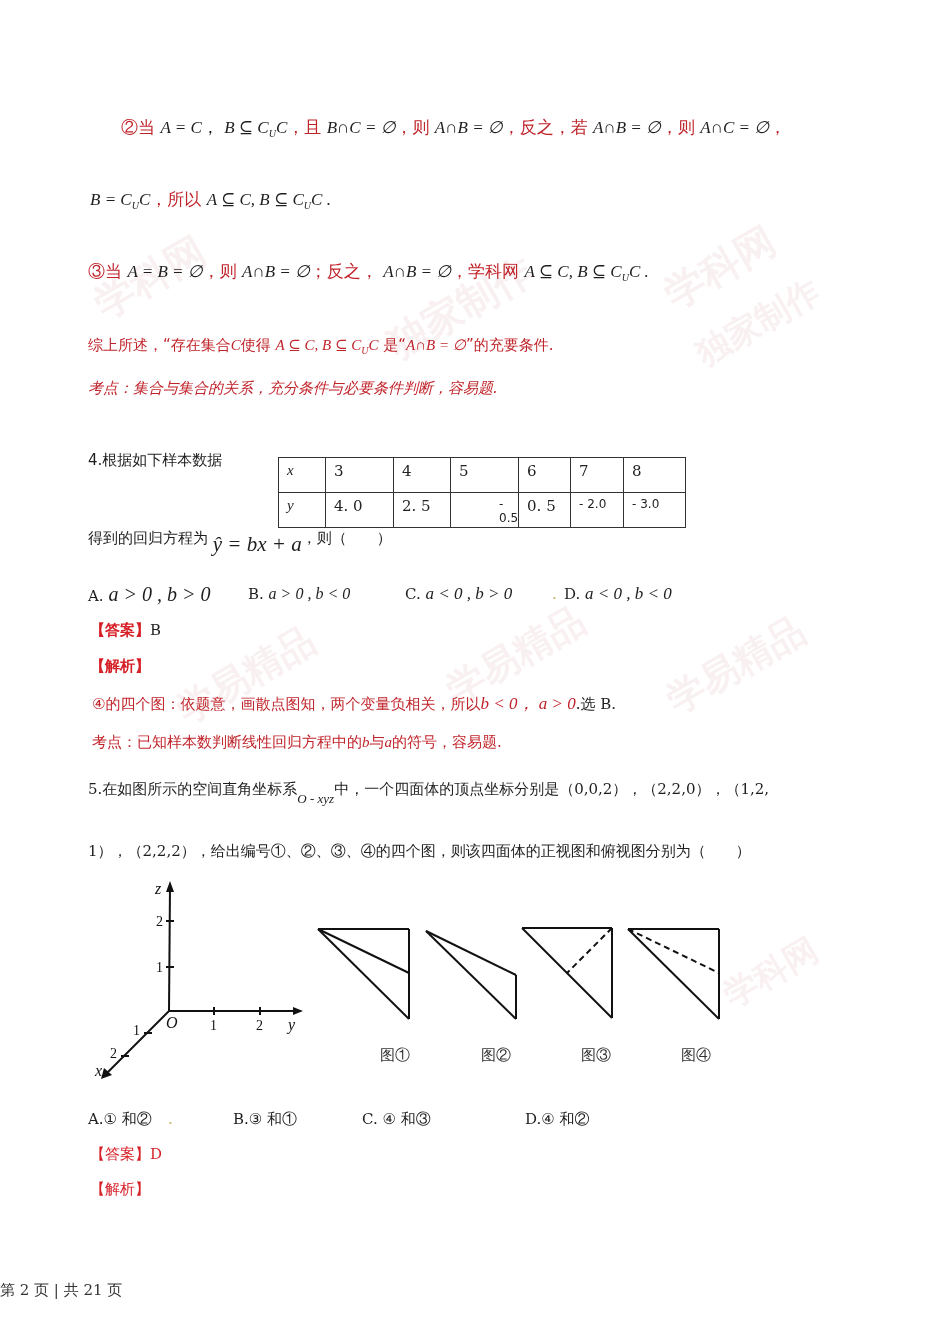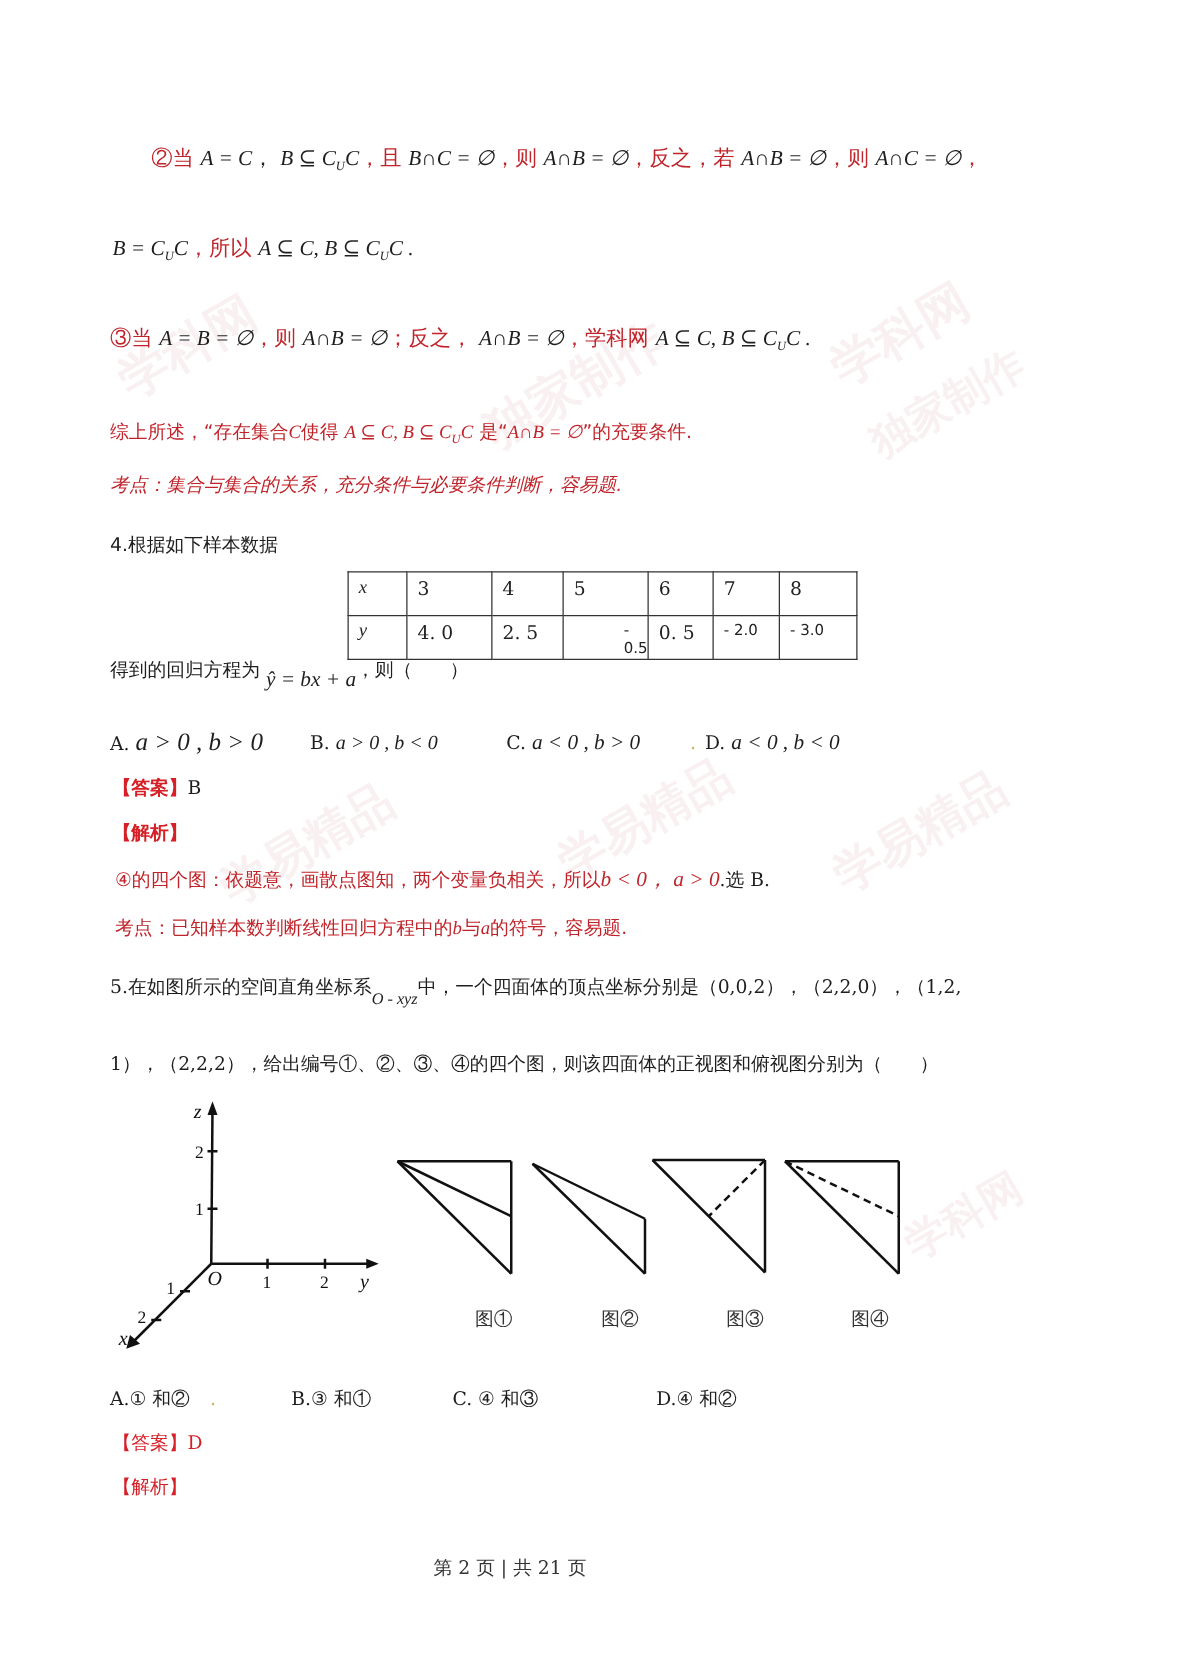--- a/index.html
+++ b/index.html
@@ -70,21 +70,21 @@
 </div>
 
 <div class="abs small red sans" style="left:88px;top:335px;">
   <span>综上所述，“存在集合</span><span class="math">C</span><span>使得</span>
   <span class="math"><span>A ⊆ C, B ⊆ C</span><sub style="font-size:10px">U</sub>C</span>
   <span>是“</span><span class="math">A∩B = ∅</span><span>”的充要条件.</span>
 </div>
 
 <div class="abs small red sans" style="left:88px;top:378px;font-style:italic;">考点：集合与集合的关系，充分条件与必要条件判断，容易题.</div>
 
-<div class="abs small sans dark" style="left:88px;top:426px;">4.根据如下样本数据</div>
+<div class="abs small sans dark" style="left:88px;top:450px;">4.根据如下样本数据</div>
 
 <table class="data">
   <tbody>
       <tr>
     <td style="width:38px;" class="math">x</td>
     <td style="width:59px;">3</td>
     <td style="width:48px;">4</td>
     <td style="width:51px;">5</td>
     <td style="width:43px;">6</td>
     <td style="width:44px;">7</td>
@@ -97,21 +97,21 @@
     <td class="sans" style="font-size:12px;padding-left:48px;">- 0.5</td>
     <td>0. 5</td>
     <td class="sans" style="font-size:12px;">- 2.0</td>
     <td class="sans" style="font-size:12px;">- 3.0</td>
   </tr>
 </tbody>
   </table>
 
 <div class="abs small dark" style="left:88px;top:526px;">
   <span class="sans">得到的回归方程为</span>
-  <span class="math" style="font-size:17px;position:relative;top:8px;">ŷ = bx + a</span><span class="sans">，则（　　）</span>
+  <span class="math" style="font-size:21px;position:relative;top:8px;">ŷ = bx + a</span><span class="sans">，则（　　）</span>
 </div>
 
 <div class="abs small dark" style="left:88px;top:584px;width:620px;height:22px;">
   <span class="abs" style="left:0;"><span>A.</span> <span class="math" style="font-size:20px;">a &gt; 0 , b &gt; 0</span></span>
   <span class="abs" style="left:160px;"><span>B.</span> <span class="math" style="font-size:16px;">a &gt; 0 , b &lt; 0</span></span>
   <span class="abs" style="left:317px;"><span>C.</span> <span class="math" style="font-size:17px;">a &lt; 0 , b &gt; 0</span></span>
   <span class="abs" style="left:464px;color:#c8b060;">.</span>
   <span class="abs" style="left:476px;"><span>D.</span> <span class="math" style="font-size:17px;">a &lt; 0 , b &lt; 0</span></span>
 </div>
 
@@ -207,13 +207,13 @@
   <span class="abs" style="left:437px;">D.④ 和②</span>
 </div>
 
 <div class="abs small" style="left:90px;top:1144px;">
   <span class="ansred">【答案】</span><span class="ansred">D</span>
 </div>
 <div class="abs small" style="left:90px;top:1179px;">
   <span class="ansred">【解析】</span>
 </div>
 
-<div class="abs footer" style="left:0;top:1245px;width:816px;text-align:center;">第 2 页 | 共 21 页</div>
+<div class="abs footer" style="left:0;top:1281px;width:816px;">第 2 页 | 共 21 页</div>
 
 </body></html>

